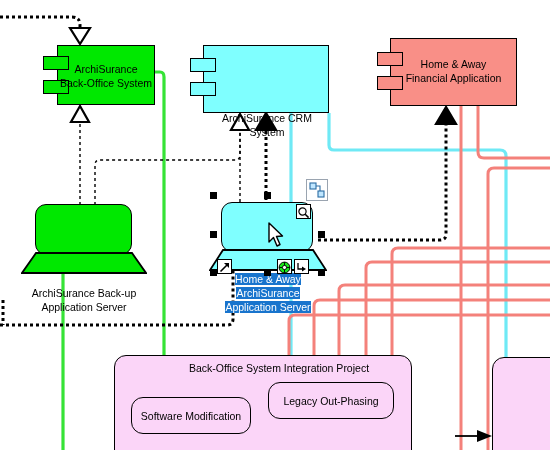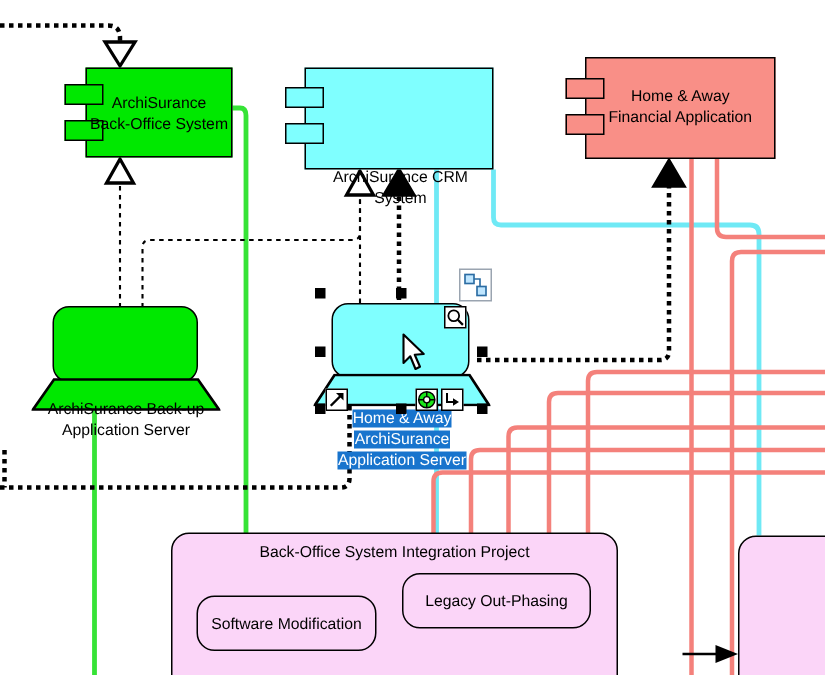--- a/index.html
+++ b/index.html
@@ -187,21 +187,21 @@
 
     <polygon points="446,107 436,124 456,124" fill="#000000" stroke="#000000" stroke-width="2.2"></polygon>
 
     <g stroke="#000000" stroke-width="1.8" fill="none">
       <path d="M455,436 L486,436"></path>
     </g>
     <polygon points="492,436 477,430 477,442" fill="#000000"></polygon>
   </svg>
 
   <div class="grp" style="left:114px; top:355px; width:298px; height:110px;"></div>
-  <div class="grp-title" style="left:114px; top:362px; width:298px;">Back-Office System  Integration  Project</div>
+  <div class="grp-title" style="left:114px; top:362px; width:298px;padding-left:16px;">Back-Office System  Integration  Project</div>
 
   <div class="rrect" style="left:131px; top:397px; width:120px; height:37px;">
     <span>Software Modification</span>
   </div>
 
   <div class="rrect" style="left:268px; top:382px; width:126px; height:37px;">
     <span>Legacy Out-Phasing</span>
   </div>
 
   <div class="grp" style="left:492px; top:357px; width:75px; height:110px;"></div>
@@ -228,21 +228,21 @@
     <div class="comp-tab" style="left:377px; top:76px; background:#F98F87;"></div>
     <div class="comp-label" style="left:388px; top:57px; width:131px;">Home &amp; Away
 Financial Application</div>
   </div>
 
   <div>
     <div class="dev-top" style="left:35px; top:204px; width:97px; height:51px; background:#00E800;"></div>
     <svg class="dev-base" style="left:21px; top:252px;" width="126" height="22" viewBox="0 0 126 22">
       <polygon points="15,1 111,1 125,21 1,21" fill="#00E800" stroke="#000000" stroke-width="1.8"></polygon>
     </svg>
-    <div class="dev-label" style="left:8px; top:266px; width:152px;">ArchiSurance Back-up
+    <div class="dev-label" style="left:8px; top:286px; width:152px;">ArchiSurance Back-up
 Application Server</div>
   </div>
 
   <div>
     <div class="dev-top" style="left:221px; top:202px; width:92px; height:50px; background:#7FFFFF;"></div>
     <svg class="dev-base" style="left:209px; top:249px;" width="118" height="22" viewBox="0 0 118 22">
       <polygon points="14,1 104,1 117,21 1,21" fill="#7FFFFF" stroke="#000000" stroke-width="1.8"></polygon>
     </svg>
     <div class="sel-label" style="left:218px; top:272px; width:100px;"><span>Home &amp; Away
 ArchiSurance

